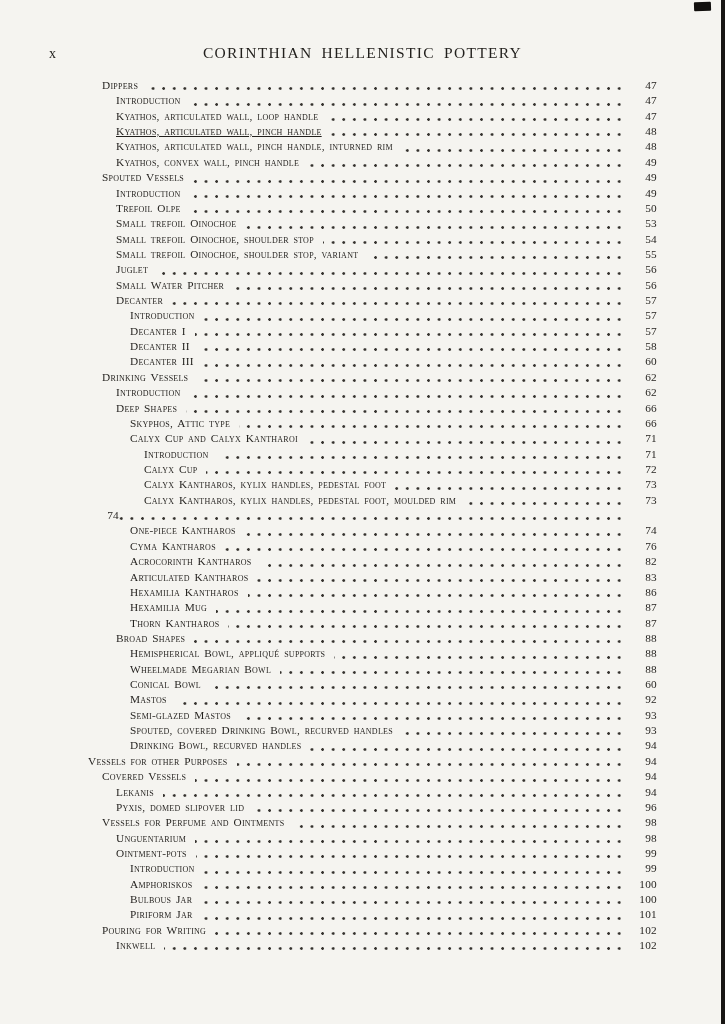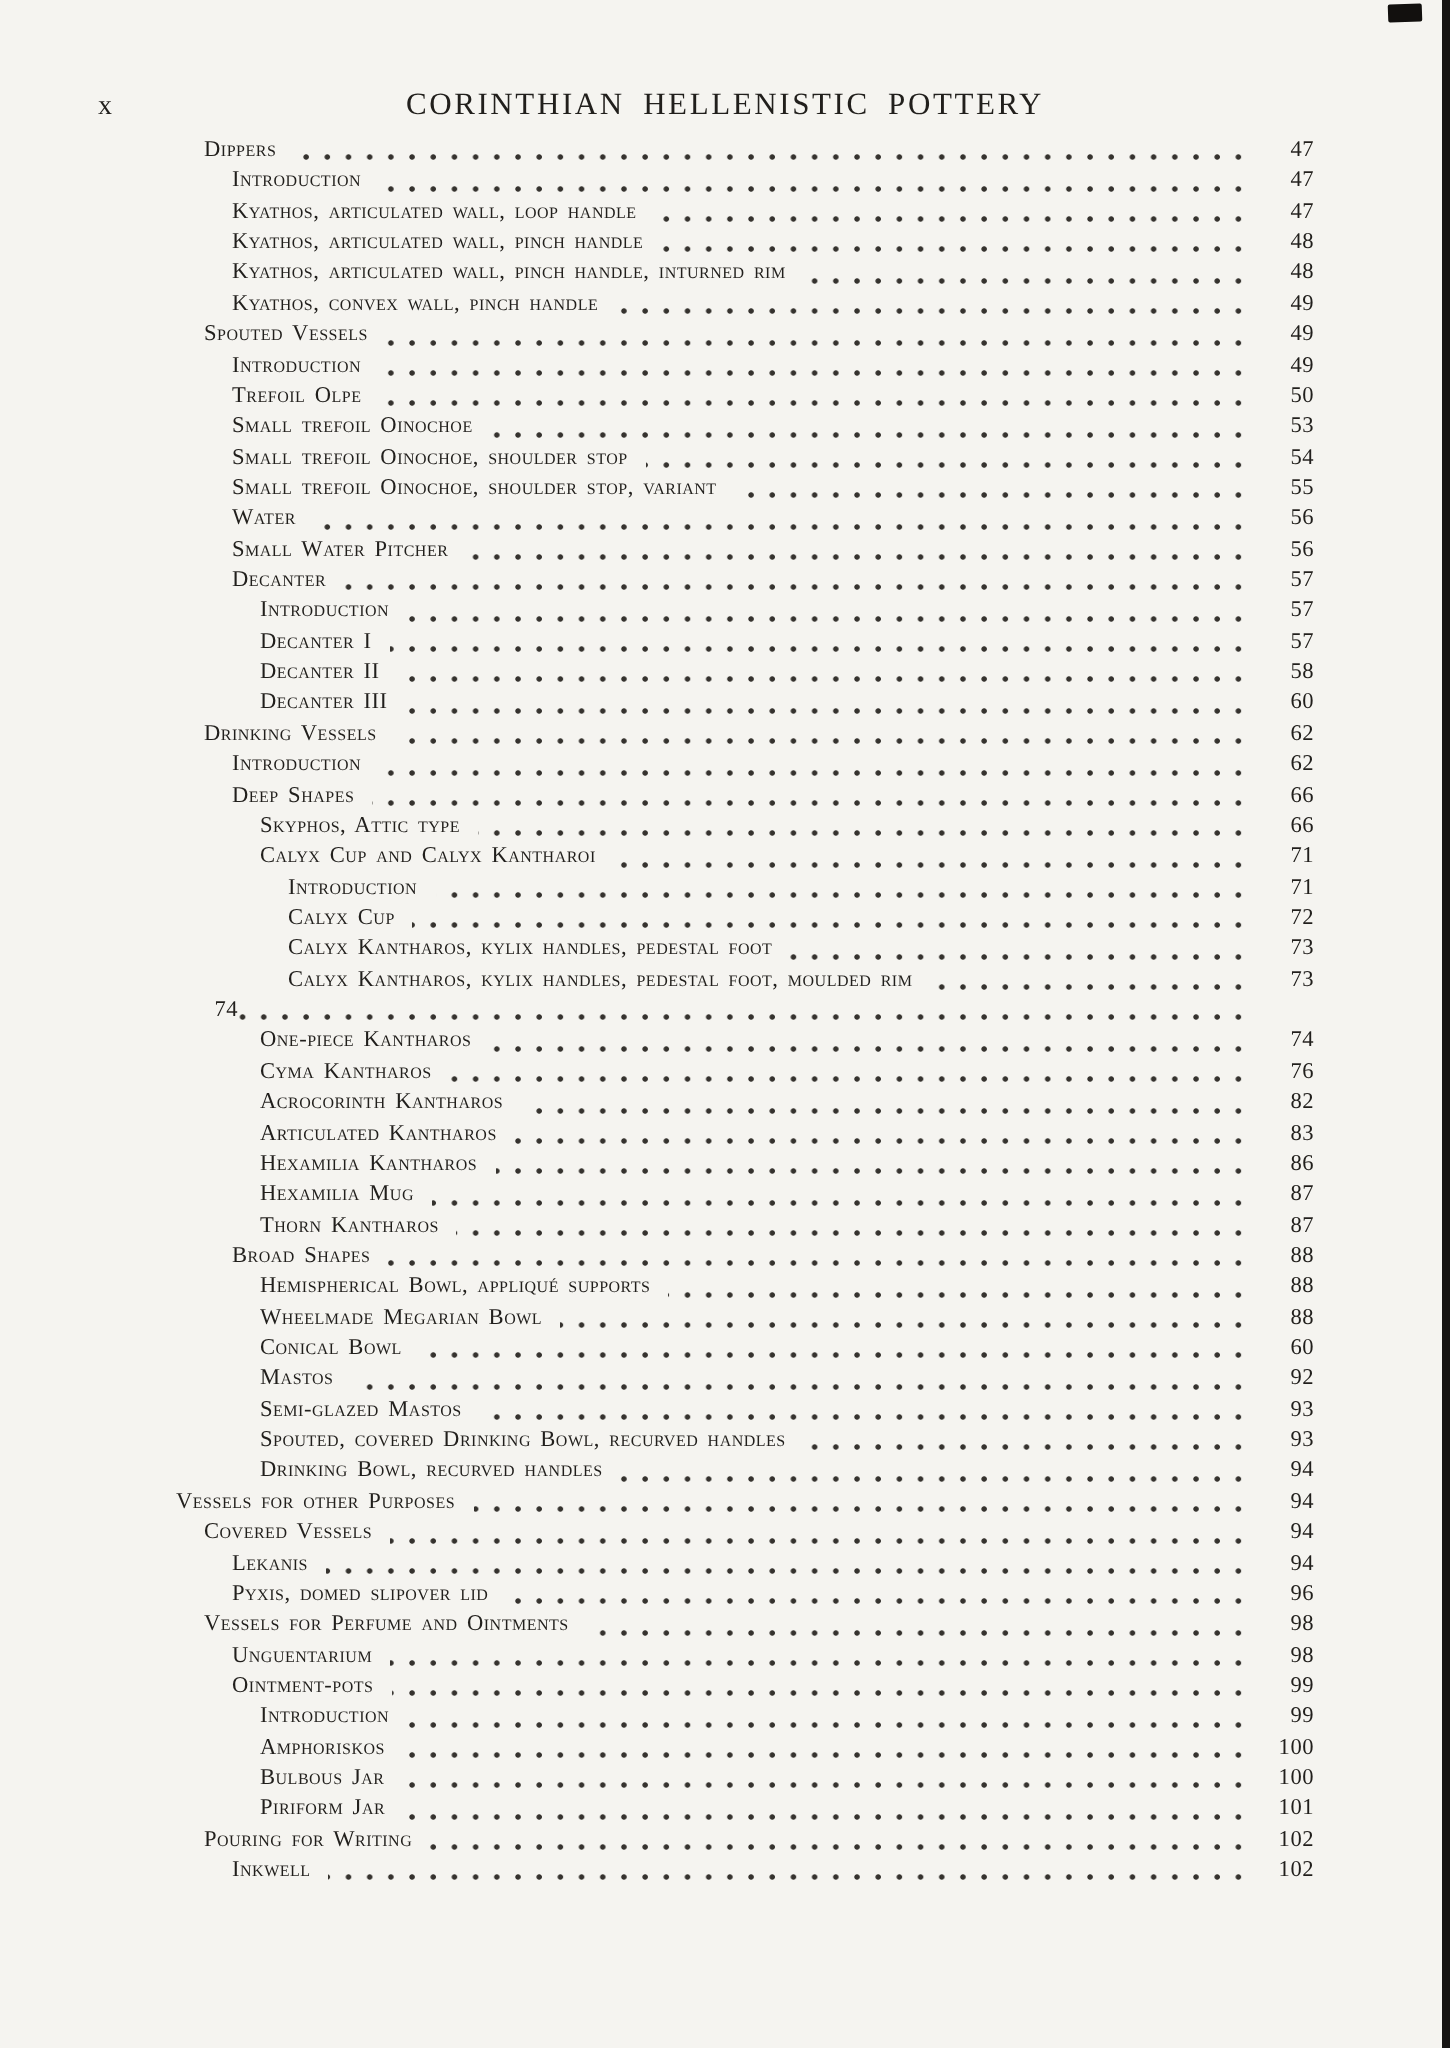--- a/index.html
+++ b/index.html
@@ -33,21 +33,21 @@
   }
   .running-title {
     text-align: center;
     font-size: 15.5px;
     letter-spacing: 1.3px;
     word-spacing: 4px;
   }
   
   .toc {
     position: absolute;
-    top: 68px;
+    top: 78px;
     left: 88px;
     width: 569px;
   }
   .toc-row {
     position: relative;
     display: flex;
     justify-content: space-between;
     align-items: baseline;
     height: 15.37px;
     line-height: 15.37px;
@@ -103,21 +103,21 @@
       <span class="toc-label" style="padding-left: 28px;">Introduction</span>
       <span class="toc-page">47</span>
     </div>
       <div class="toc-row">
       <span class="toc-leader"></span>
       <span class="toc-label" style="padding-left: 28px;">Kyathos, articulated wall, loop handle</span>
       <span class="toc-page">47</span>
     </div>
       <div class="toc-row">
       <span class="toc-leader"></span>
-      <span class="toc-label" style="padding-left: 28px;">Kyathos, articulated wall, pinch handle</span>
+      <span class="toc-label" style="padding-left: 28px; text-decoration: underline;">Kyathos, articulated wall, pinch handle</span>
       <span class="toc-page">48</span>
     </div>
       <div class="toc-row">
       <span class="toc-leader"></span>
       <span class="toc-label" style="padding-left: 28px;">Kyathos, articulated wall, pinch handle, inturned rim</span>
       <span class="toc-page">48</span>
     </div>
       <div class="toc-row">
       <span class="toc-leader"></span>
       <span class="toc-label" style="padding-left: 28px;">Kyathos, convex wall, pinch handle</span>
@@ -148,21 +148,21 @@
       <span class="toc-label" style="padding-left: 28px;">Small trefoil Oinochoe, shoulder stop</span>
       <span class="toc-page">54</span>
     </div>
       <div class="toc-row">
       <span class="toc-leader"></span>
       <span class="toc-label" style="padding-left: 28px;">Small trefoil Oinochoe, shoulder stop, variant</span>
       <span class="toc-page">55</span>
     </div>
       <div class="toc-row">
       <span class="toc-leader"></span>
-      <span class="toc-label" style="padding-left: 28px;">Water</span>
+      <span class="toc-label" style="padding-left: 28px;">Juglet</span>
       <span class="toc-page">56</span>
     </div>
       <div class="toc-row">
       <span class="toc-leader"></span>
       <span class="toc-label" style="padding-left: 28px;">Small Water Pitcher</span>
       <span class="toc-page">56</span>
     </div>
       <div class="toc-row">
       <span class="toc-leader"></span>
       <span class="toc-label" style="padding-left: 28px;">Decanter</span>

